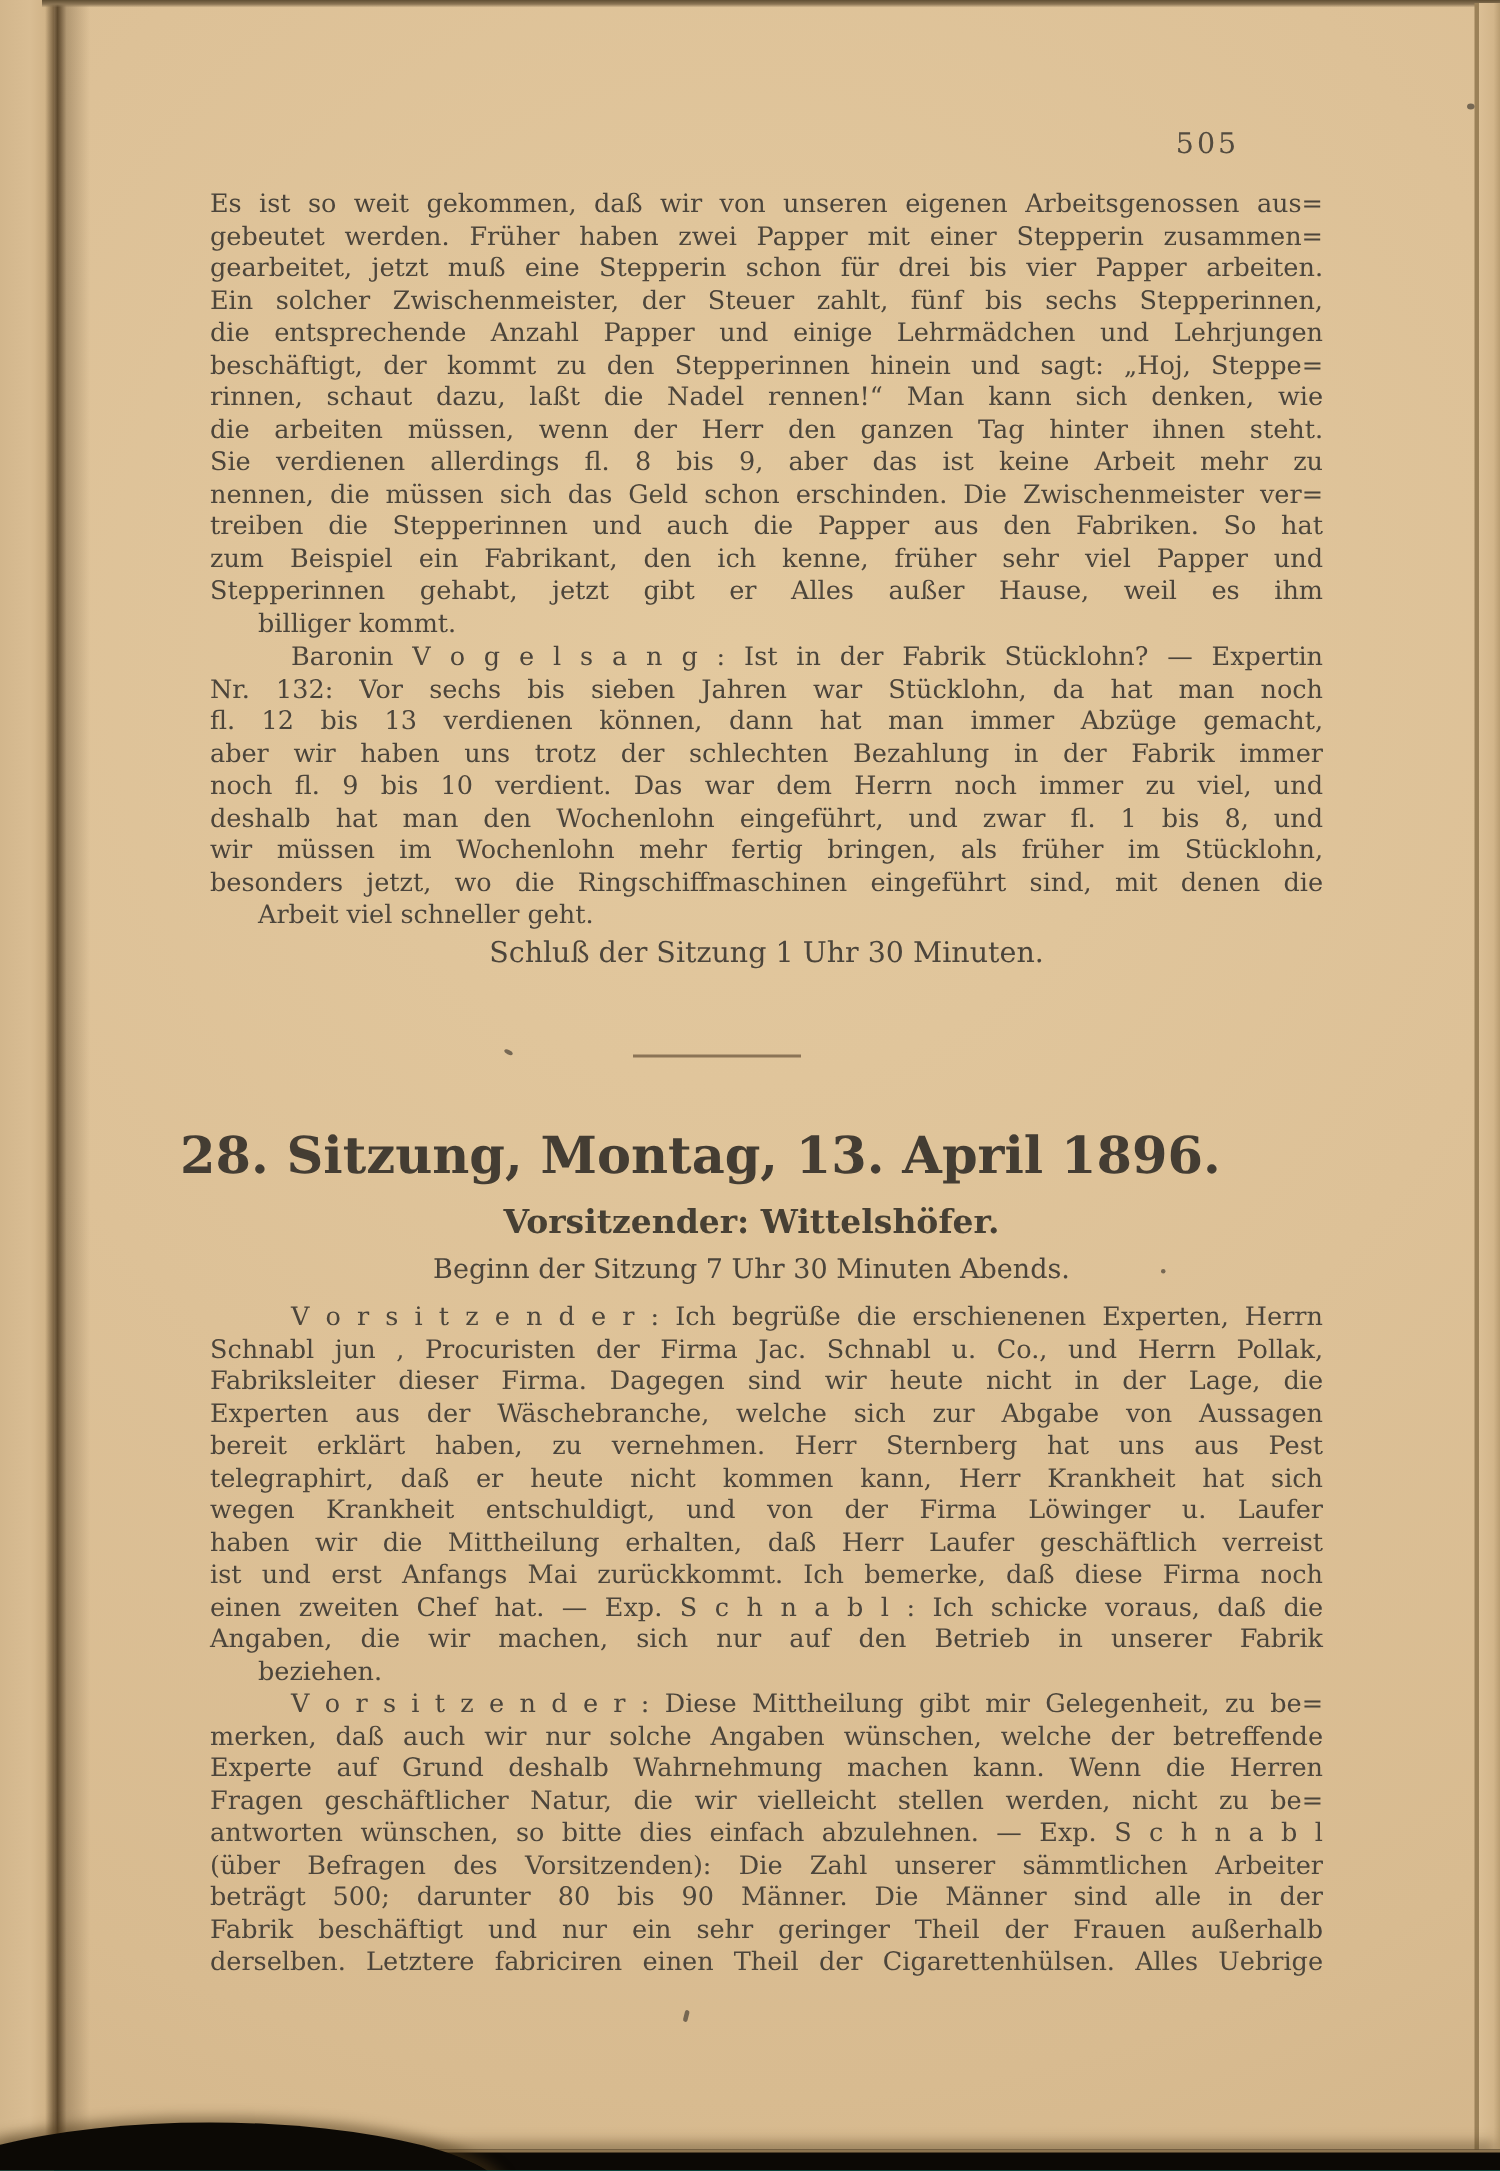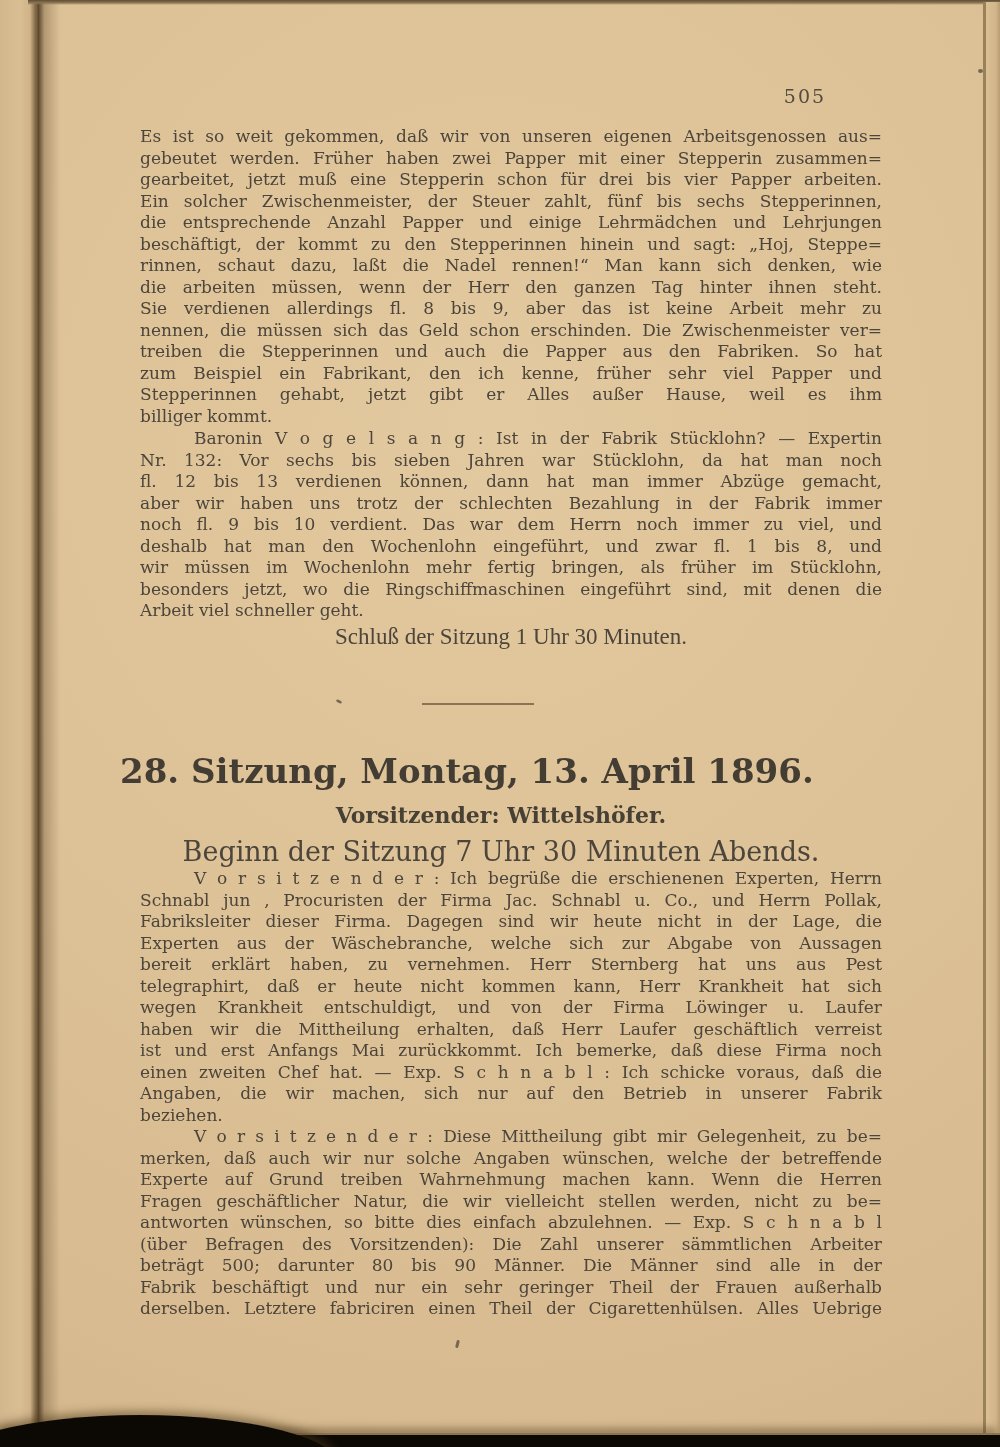--- a/index.html
+++ b/index.html
@@ -60,44 +60,44 @@
   
   .pagenum {
     position: absolute; left: 770px; top: 85px; width: 70px;
     font-size: 19px; letter-spacing: 2px; text-align: center; color: #534b3f;
   }
   .para {
     position: absolute; left: 140px; width: 742px;
     font-size: 17px; line-height: 21.5px;
   }
   .para .line { text-align: justify; text-align-last: justify; }
-  .para.end-left .line:last-child { text-align-last: left; }
+  .para.end-left .line:last-child { text-align-last: left; margin-left: 32px; }
   .para.indent .line:first-child { text-indent: 54px; }
   .b1 { top: 126px; }
   .b2 { top: 428px; }
   .closing {
     position: absolute; left: 140px; top: 624px; width: 742px;
-    font-size: 23px; text-align: center; font-family: Liberation Serif, serif;
+    font-size: 19px; text-align: center;
   }
   .rule {
     position: absolute; left: 422px; top: 703px; width: 112px; height: 2px;
     background: #8b7456;
   }
   .heading {
     position: absolute; left: 120px; top: 750px; width: 742px;
     font-size: 34px; font-weight: bold; text-align: left;
     color: #443d33; line-height: 42px;
   }
   .chair {
     position: absolute; left: 130px; top: 802px; width: 742px;
     font-size: 22px; font-weight: bold; text-align: center; color: #474034;
   }
   .begin {
     position: absolute; left: 130px; top: 836px; width: 742px;
-    font-size: 27px; text-align: center;
+    font-size: 18px; text-align: center;
   }
   .b3 { top: 868px; }
   .b4 { top: 1126px; }
 </style>
 </head>
 <body>
 
 <div id="scan">
 
   <div class="left-page-edge"></div>
@@ -161,21 +161,21 @@
       <div class="line">haben wir die Mittheilung erhalten, daß Herr Laufer geschäftlich verreist</div>
       <div class="line">ist und erst Anfangs Mai zurückkommt. Ich bemerke, daß diese Firma noch</div>
       <div class="line">einen zweiten Chef hat. — Exp. S c h n a b l :  Ich schicke voraus, daß die</div>
       <div class="line">Angaben, die wir machen, sich nur auf den Betrieb in unserer Fabrik</div>
       <div class="line">beziehen.</div>
     </div>
 
   <div class="para b4 indent">
       <div class="line">V o r s i t z e n d e r :  Diese Mittheilung gibt mir Gelegenheit, zu be=</div>
       <div class="line">merken, daß auch wir nur solche Angaben wünschen, welche der betreffende</div>
-      <div class="line">Experte auf Grund treiben Wahrnehmung machen kann. Wenn die Herren</div>
+      <div class="line">Experte auf Grund deshalb Wahrnehmung machen kann. Wenn die Herren</div>
       <div class="line">Fragen geschäftlicher Natur, die wir vielleicht stellen werden, nicht zu be=</div>
       <div class="line">antworten wünschen, so bitte dies einfach abzulehnen. — Exp. S c h n a b l</div>
       <div class="line">(über Befragen des Vorsitzenden):  Die Zahl unserer sämmtlichen Arbeiter</div>
       <div class="line">beträgt 500; darunter 80 bis 90 Männer. Die Männer sind alle in der</div>
       <div class="line">Fabrik beschäftigt und nur ein sehr geringer Theil der Frauen außerhalb</div>
       <div class="line">derselben. Letztere fabriciren einen Theil der Cigarettenhülsen. Alles Uebrige</div>
     </div>
 
   <div class="bottom-dark"></div>
   <div class="bottom-curve"></div>

